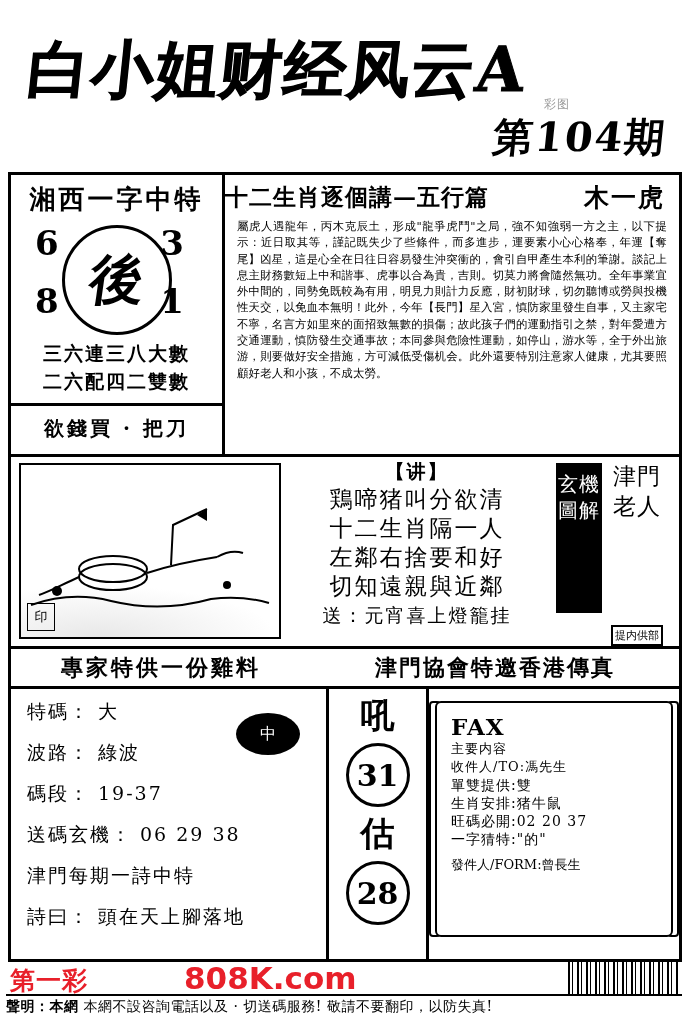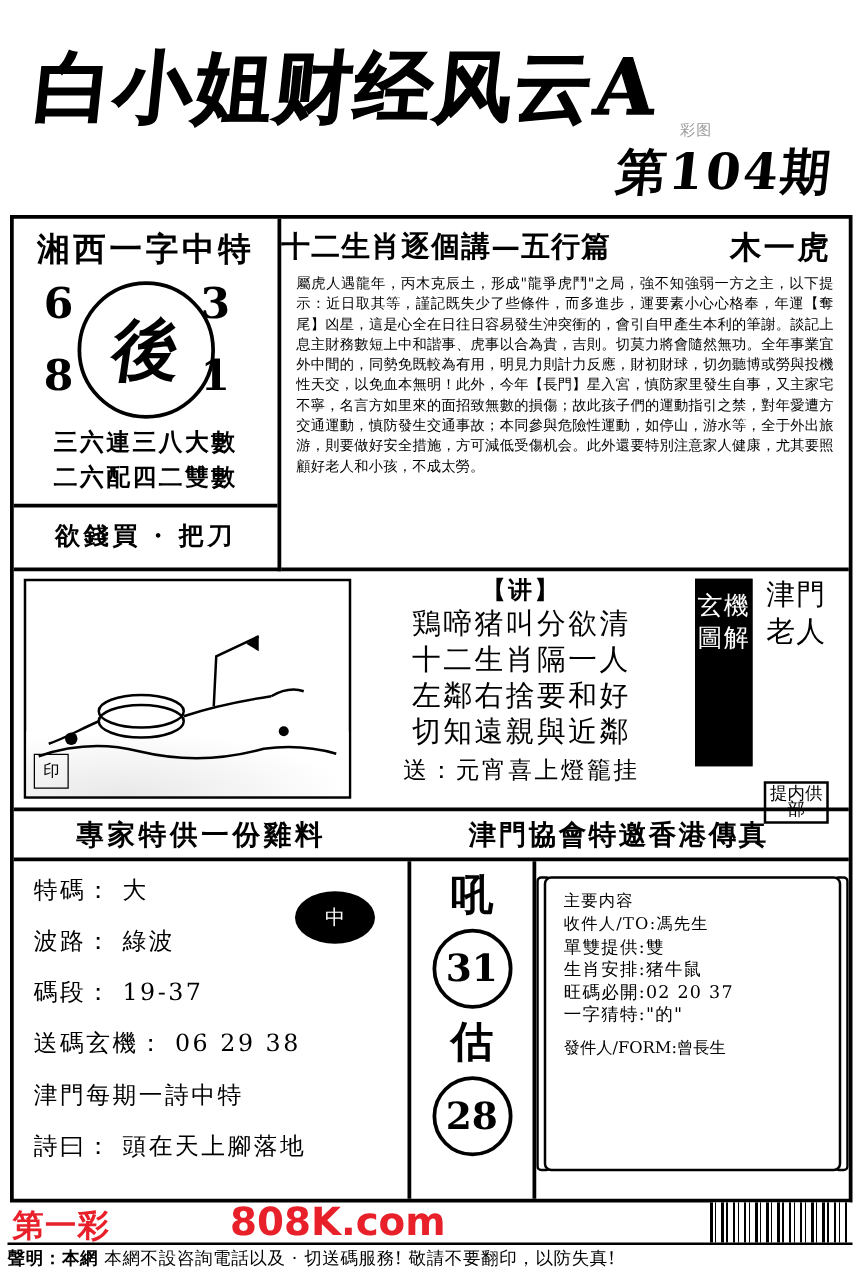--- a/index.html
+++ b/index.html
@@ -139,21 +139,21 @@
   }
   .sidebar2{
     position:absolute;left:600px;top:4px;width:52px;height:160px;
     text-align:center;font-family:"DejaVu Serif","Liberation Serif",serif;
     font-size:23px;line-height:30px;letter-spacing:1px;
   }
   .sidebar-tag{
     position:absolute;left:600px;top:168px;width:52px;
     border:2px solid #000;box-sizing:border-box;text-align:center;
     font-family:"DejaVu Serif","Liberation Serif",serif;
-    font-size:14px;line-height:13px;padding:2px 0;
+    font-size:11px;line-height:13px;padding:2px 0;
   }
 
   
   .bannerrow{
     position:absolute;left:0;top:474px;width:668px;height:40px;
     border-bottom:3px solid #000;box-sizing:border-box;
     display:flex;align-items:center;
   }
   .bn-l{width:300px;text-align:center;
     font-family:"DejaVu Serif","Liberation Serif",serif;
@@ -337,20 +337,21 @@
         <div class="w">吼</div>
         <div class="c">31</div>
         <div class="w">估</div>
         <div class="c">28</div>
       </div>
 
       <div class="br">
         <div class="scroll-edge se-l"></div>
         <div class="scroll-edge se-r"></div>
         <div class="scroll">
+          <div class="fx">FAX</div>
           <div class="ln">主要内容</div>
           <div class="ln">收件人/TO:馮先生</div>
           <div class="ln big">單雙提供:雙</div>
           <div class="ln big">生肖安排:猪牛鼠</div>
           <div class="ln big">旺碼必開:02 20 37</div>
           <div class="ln big">一字猜特:"的"</div>
           <div class="sign">發件人/FORM:曾長生</div>
         </div>
       </div>
     </div>

